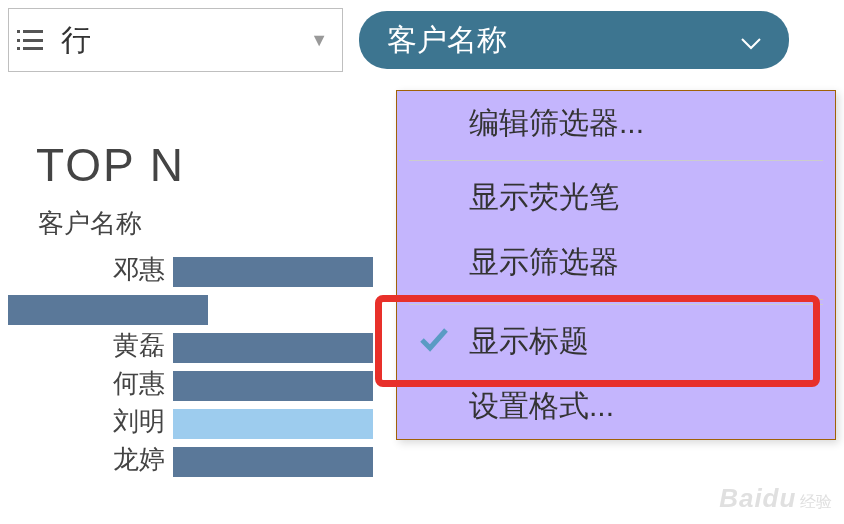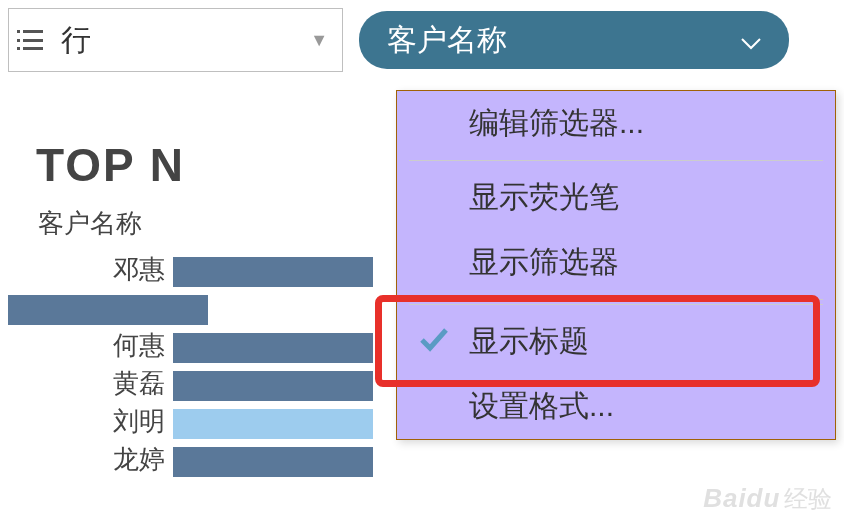--- a/index.html
+++ b/index.html
@@ -29,31 +29,31 @@
 .menu-item .sort-ico span{display:block;height:6px;background:#555}
 .menu-item .sort-ico span:nth-child(1){width:24px}
 .menu-item .sort-ico span:nth-child(2){width:17px}
 .menu-item .sort-ico span:nth-child(3){width:10px}
 
 
 .highlight{position:absolute;left:375px;top:295px;width:445px;height:92px;border:7px solid #e8302a;border-radius:8px;z-index:5}
 
 
 .chart{position:absolute;left:8px;top:120px;width:380px}
-.chart-title{font-size:46px;font-weight:700;color:#444;letter-spacing:2px;padding:18px 0 10px 28px}
+.chart-title{font-size:46px;font-weight:400;color:#444;letter-spacing:2px;padding:18px 0 10px 28px}
 .axis-label{font-size:26px;color:#444;padding:4px 0 8px 30px}
 .bar-row{display:flex;align-items:flex-end;height:38px}
 .bar-row .name{width:165px;text-align:right;padding-right:8px;font-size:26px;color:#444}
 .bar-row .bar{height:30px;background:#5a7899}
 .bar-row.sel .bar{background:#9dccee}
 
 
 .watermark{position:absolute;right:12px;bottom:8px;color:#e0e0e0;font-size:13px;text-align:right;line-height:1.3;z-index:2}
 .watermark .big{font-size:26px;font-weight:bold;font-style:italic;letter-spacing:1px}
-.watermark .cn{font-size:24px}
+.watermark .cn{font-size:16px}
 </style>
 </head>
 <body>
 
 <div class="toolbar">
   <div class="row-selector">
     <div class="icon">
         <span></span>
         <span></span>
         <span></span>
@@ -76,25 +76,25 @@
   <div class="axis-label">客户名称</div>
   <div id="bars">
       <div class="bar-row">
         <div class="name">邓惠</div>
         <div class="bar" style="width: 200.455px;"></div>
       </div>
       <div class="bar-row">
         <div class="bar" style="width: 200.455px;"></div>
       </div>
       <div class="bar-row">
-        <div class="name">何惠</div>
+        <div class="name">黄磊</div>
         <div class="bar" style="width: 200.455px;"></div>
       </div>
       <div class="bar-row">
-        <div class="name">黄磊</div>
+        <div class="name">何惠</div>
         <div class="bar" style="width: 200.455px;"></div>
       </div>
       <div class="bar-row sel">
         <div class="name">刘明</div>
         <div class="bar" style="width: 200.455px;"></div>
       </div>
       <div class="bar-row">
         <div class="name">龙婷</div>
         <div class="bar" style="width: 200.455px;"></div>
       </div>

